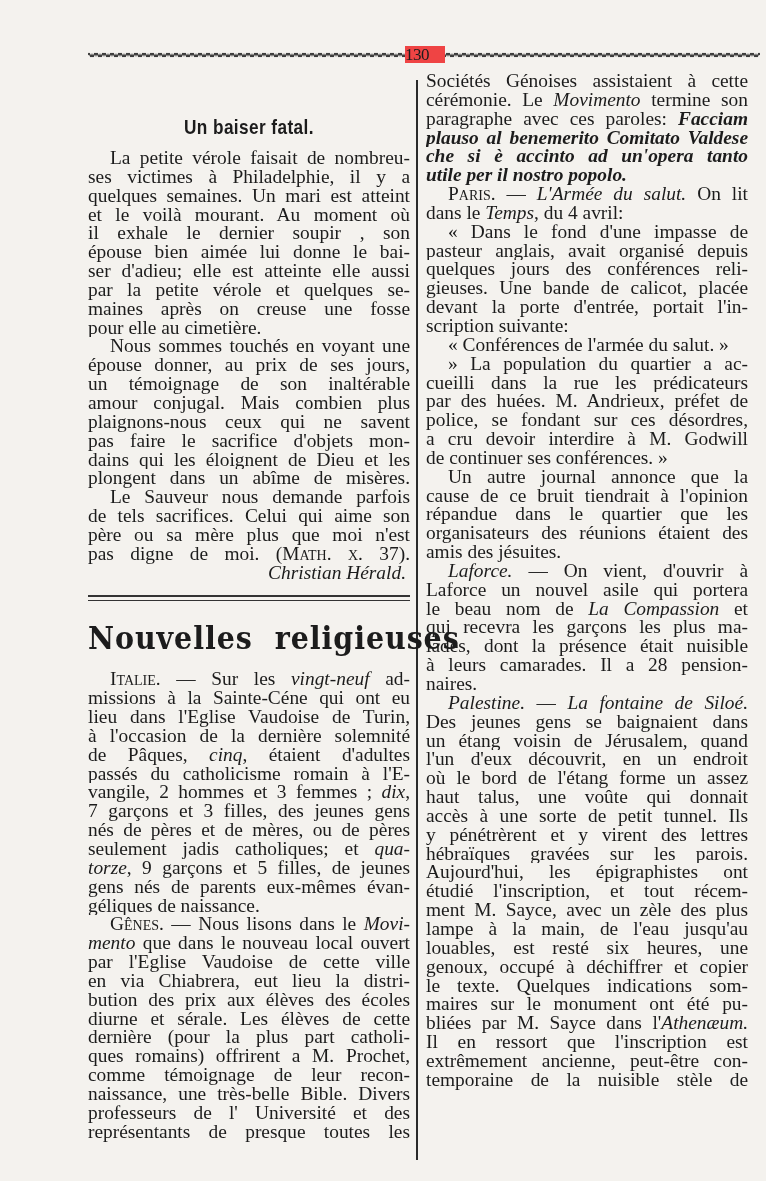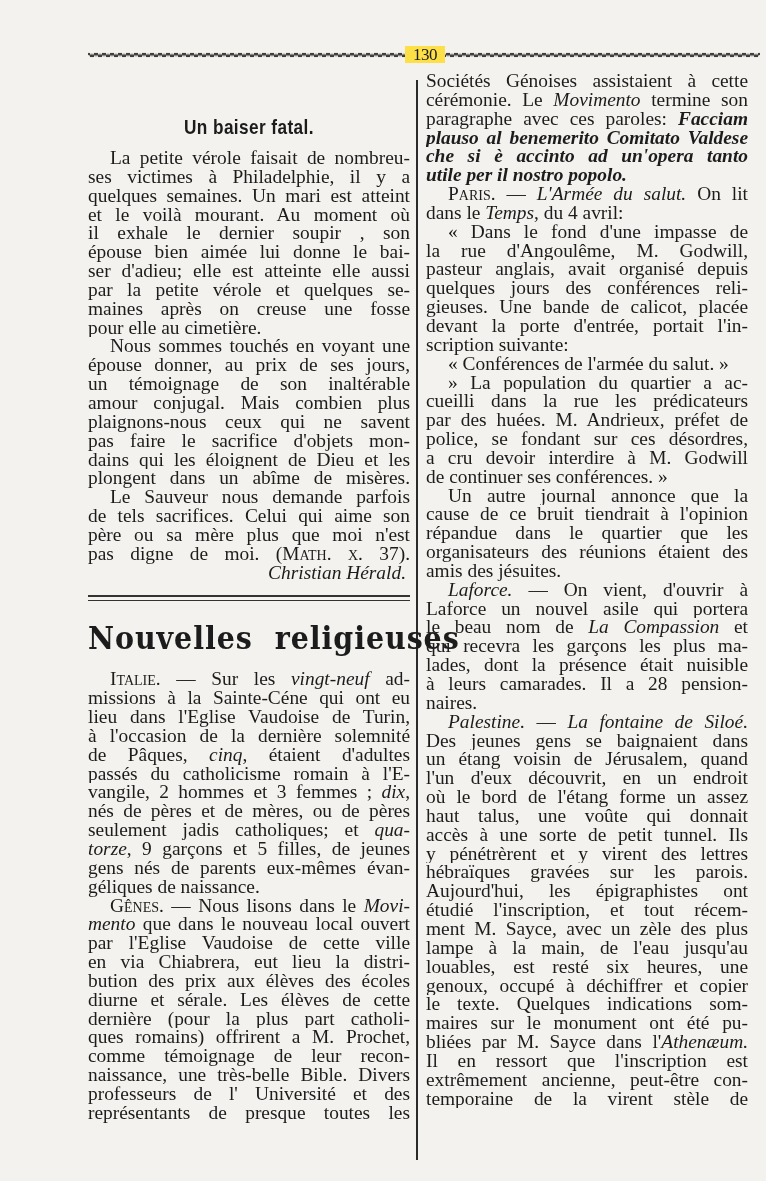--- a/index.html
+++ b/index.html
@@ -9,22 +9,22 @@
     font-family: "Liberation Serif", "DejaVu Serif", serif;
     color: #1c1c1c;
     position: relative;
   }
   .page { position: absolute; left: 0; top: 0; width: 766px; height: 1181px; }
   .header-rule {
     position: absolute; top: 48px; left: 88px; width: 672px; height: 14px;
   }
   .header-rule svg { position: absolute; top: 0; left: 0; }
   .page-number {
-    position: absolute; top: 46px; left: 405px; width: 40px; text-align: center;
-    font-size: 17px; line-height: 17px; background: #fde047; letter-spacing: -0.5px;
+    position: absolute; top: 46px; left: 405px; width: 40px; text-align: left;
+    font-size: 17px; line-height: 17px; background: #ef4444; letter-spacing: -0.5px;
   }
   .column-divider {
     position: absolute; left: 416px; top: 80px; width: 2px; height: 1080px;
     background: #2a2a2a;
   }
   .col { position: absolute; top: 76px; }
   .col-left { left: 88px; width: 322px; margin-top: 37px; }
   .col-right { left: 426px; width: 322px; top: 72px; }
   .line {
     font-size: 19.4px; line-height: 18.85px; height: 18.85px;
@@ -111,20 +111,21 @@
     </div>
 
     <div>
       <div class="line indent"><span class="sc">Italie.</span><span> — Sur les </span><i>vingt-neuf</i><span> ad-</span></div>
       <div class="line">missions à la Sainte-Céne qui ont eu</div>
       <div class="line">lieu dans l'Eglise Vaudoise de Turin,</div>
       <div class="line">à l'occasion de la dernière solemnité</div>
       <div class="line"><span>de Pâques, </span><i>cinq</i><span>, étaient d'adultes</span></div>
       <div class="line">passés du catholicisme romain à l'E-</div>
       <div class="line"><span>vangile, 2 hommes et 3 femmes ; </span><i>dix</i><span>,</span></div>
+      <div class="line">7 garçons et 3 filles, des jeunes gens</div>
       <div class="line">nés de pères et de mères, ou de pères</div>
       <div class="line"><span>seulement jadis catholiques; et </span><i>qua-</i></div>
       <div class="line"><i>torze</i><span>, 9 garçons et 5 filles, de jeunes</span></div>
       <div class="line">gens nés de parents eux-mêmes évan-</div>
       <div class="line last">géliques de naissance.</div>
     </div>
 
     <div>
       <div class="line indent"><span class="sc">Gênes.</span><span> — Nous lisons dans le </span><i>Movi-</i></div>
       <div class="line"><i>mento</i><span> que dans le nouveau local ouvert</span></div>
@@ -148,21 +149,20 @@
       <div class="line"><span>paragraphe avec ces paroles: </span><i style="font-weight:bold;">Facciam</i></div>
       <div class="line it" style="font-weight:bold;font-style:italic;">plauso al benemerito Comitato Valdese</div>
       <div class="line it" style="font-weight:bold;">che si è accinto ad un'opera tanto</div>
       <div class="line last it" style="font-weight:bold;">utile per il nostro popolo.</div>
     </div>
 
     <div>
       <div class="line indent"><span class="sc">Paris.</span><span> — </span><i>L'Armée du salut.</i><span> On lit</span></div>
       <div class="line last"><span>dans le </span><i>Temps</i><span>, du 4 avril:</span></div>
       <div class="line indent">« Dans le fond d'une impasse de</div>
-      <div class="line">la rue d'Angoulême, M. Godwill,</div>
       <div class="line">pasteur anglais, avait organisé depuis</div>
       <div class="line">quelques jours des conférences reli-</div>
       <div class="line">gieuses. Une bande de calicot, placée</div>
       <div class="line">devant la porte d'entrée, portait l'in-</div>
       <div class="line last">scription suivante:</div>
       <div class="line last indent">« Conférences de l'armée du salut. »</div>
       <div class="line indent">» La population du quartier a ac-</div>
       <div class="line">cueilli dans la rue les prédicateurs</div>
       <div class="line">par des huées. M. Andrieux, préfet de</div>
       <div class="line">police, se fondant sur ces désordres,</div>
@@ -199,17 +199,17 @@
       <div class="line">étudié l'inscription, et tout récem-</div>
       <div class="line">ment M. Sayce, avec un zèle des plus</div>
       <div class="line">lampe à la main, de l'eau jusqu'au</div>
       <div class="line">louables, est resté six heures, une</div>
       <div class="line">genoux, occupé à déchiffrer et copier</div>
       <div class="line">le texte. Quelques indications som-</div>
       <div class="line">maires sur le monument ont été pu-</div>
       <div class="line"><span>bliées par M. Sayce dans l'</span><i>Athenæum.</i></div>
       <div class="line">Il en ressort que l'inscription est</div>
       <div class="line">extrêmement ancienne, peut-être con-</div>
-      <div class="line">temporaine de la virent stèle de</div>
+      <div class="line">temporaine de la nuisible stèle de</div>
     </div>
   </div>
 
 </div>
 
 </body></html>

